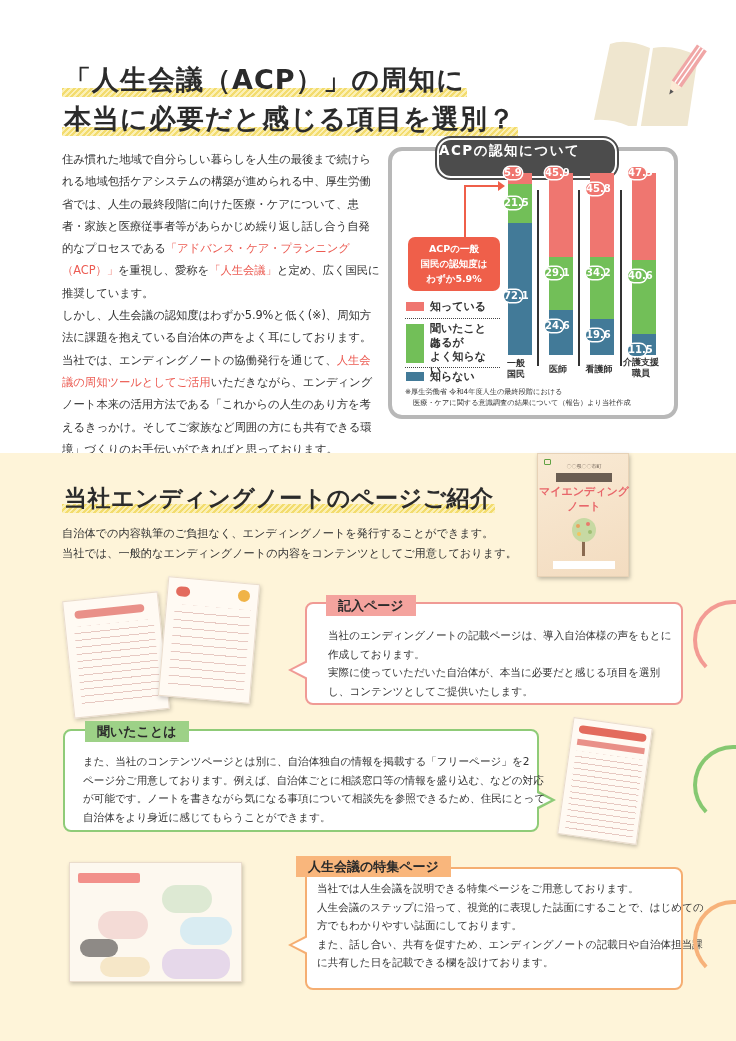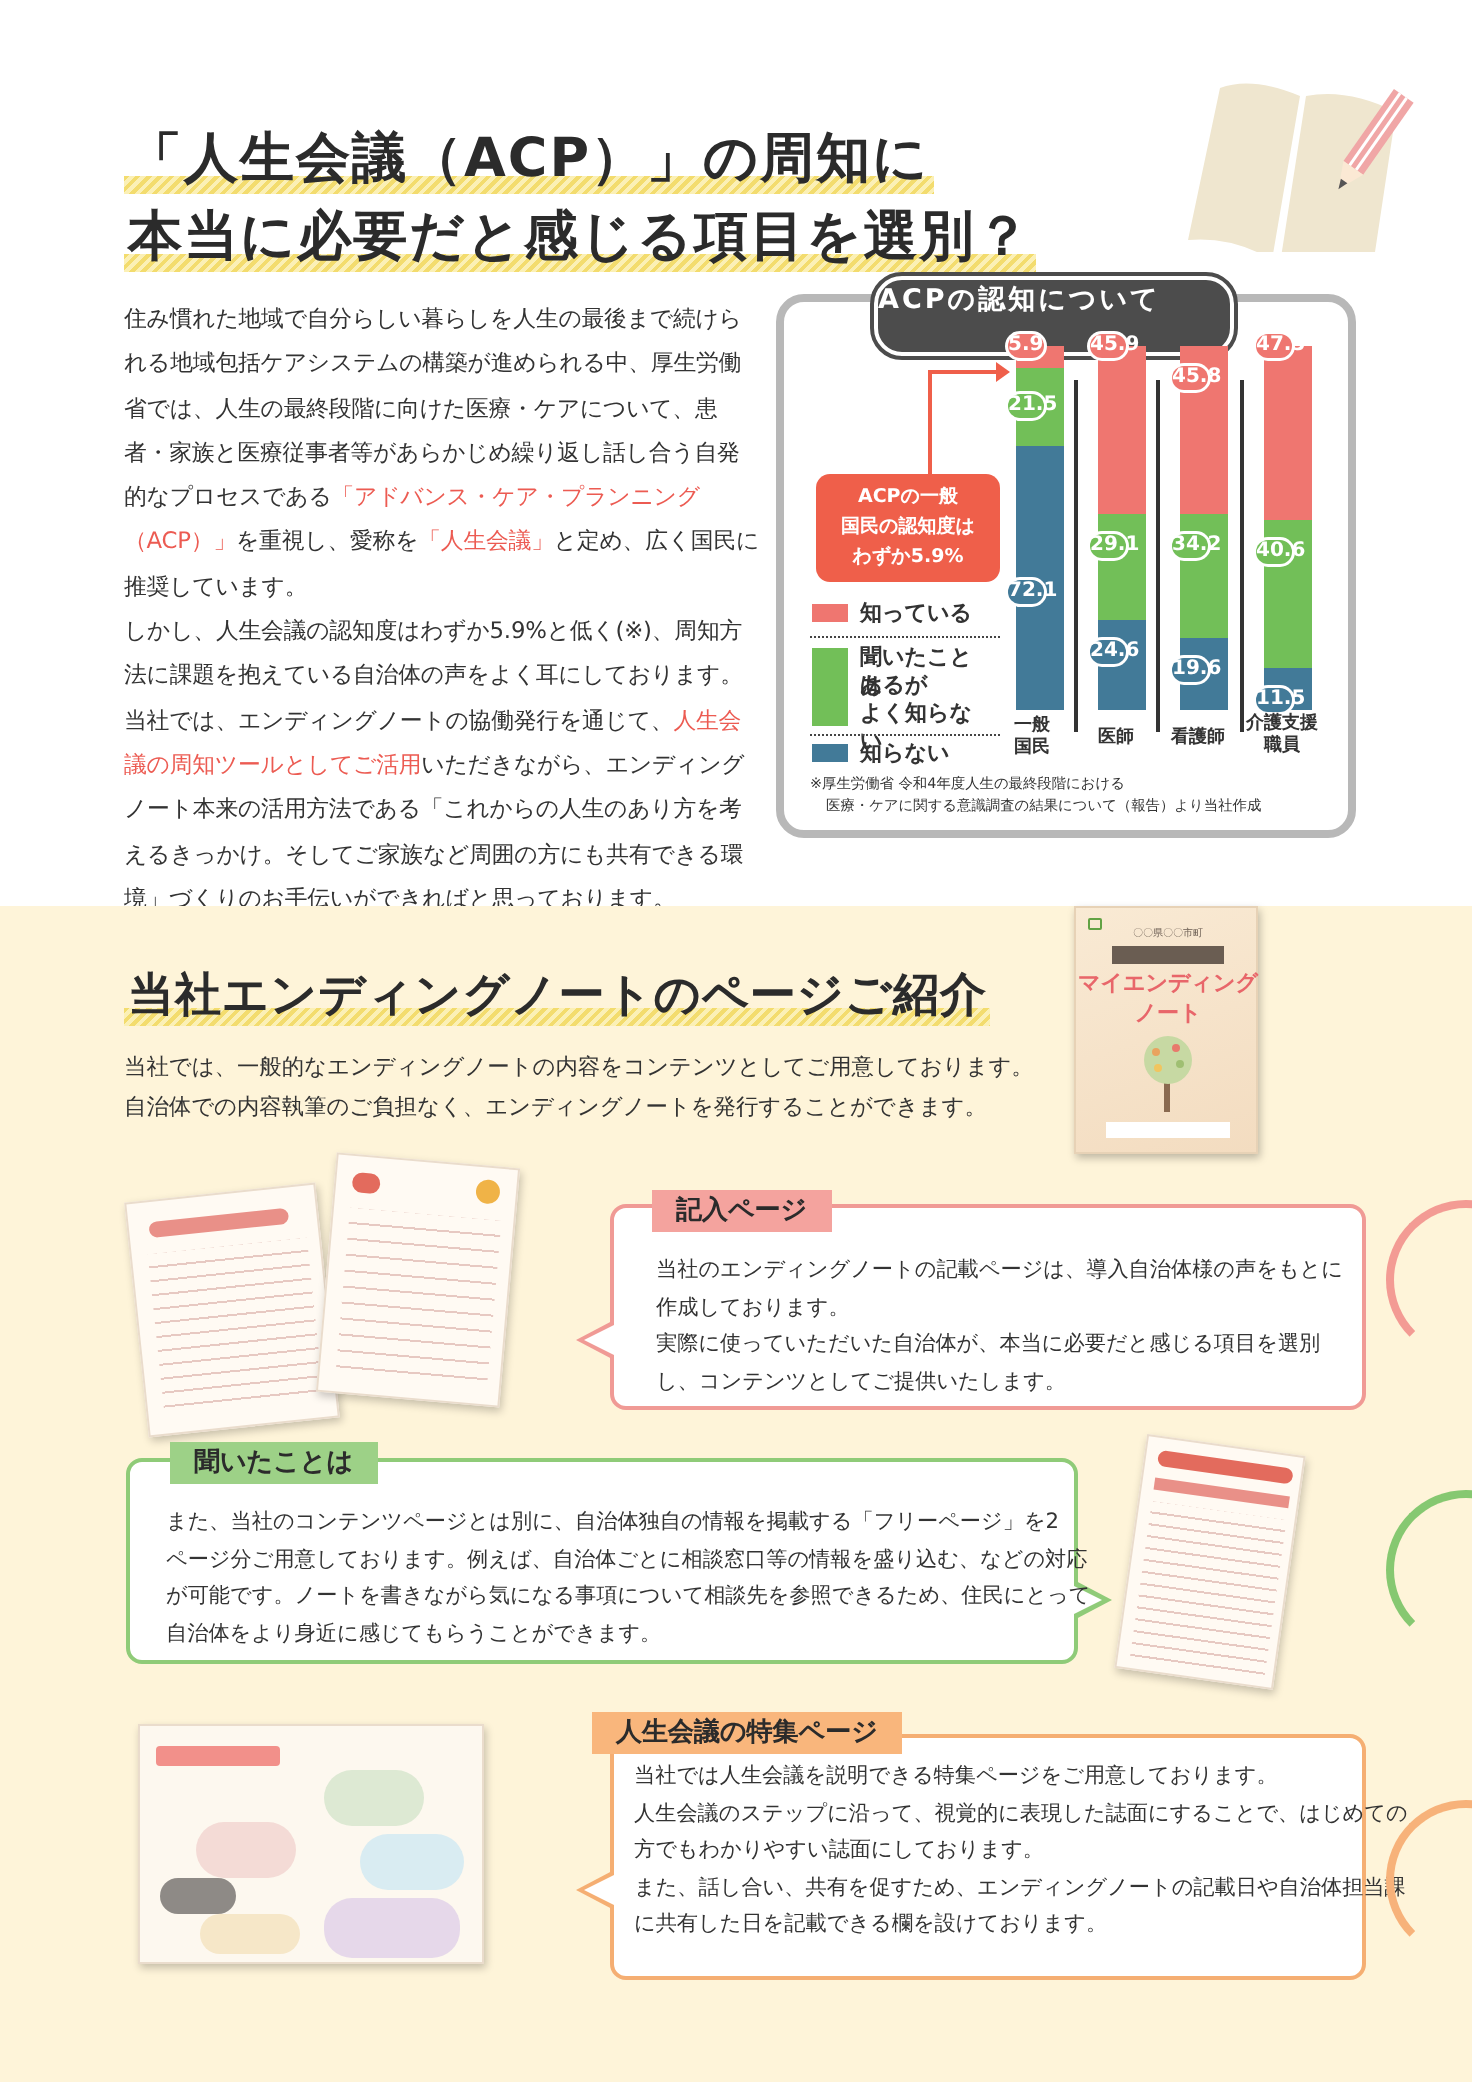--- a/index.html
+++ b/index.html
@@ -369,22 +369,22 @@
 
 <div class="source-note">
   <div>※厚生労働省 令和4年度人生の最終段階における</div>
   <div style="padding-left:8px;">医療・ケアに関する意識調査の結果について（報告）より当社作成</div>
 </div>
 
 <div class="cream-bg"></div>
 
 <div class="sec-title">当社エンディングノートのページご紹介</div>
 <div class="sec-desc">
+  <div>自治体での内容執筆のご負担なく、エンディングノートを発行することができます。</div>
   <div>当社では、一般的なエンディングノートの内容をコンテンツとしてご用意しております。</div>
-  <div>自治体での内容執筆のご負担なく、エンディングノートを発行することができます。</div>
 </div>
 
 <div class="cover">
   <div class="cover-logo"></div>
   <div class="cover-small">〇〇県〇〇市町</div>
   <div class="cover-ribbon"></div>
   <div class="cover-title">
     <div>マイエンディング</div>
     <div>ノート</div>
   </div>

